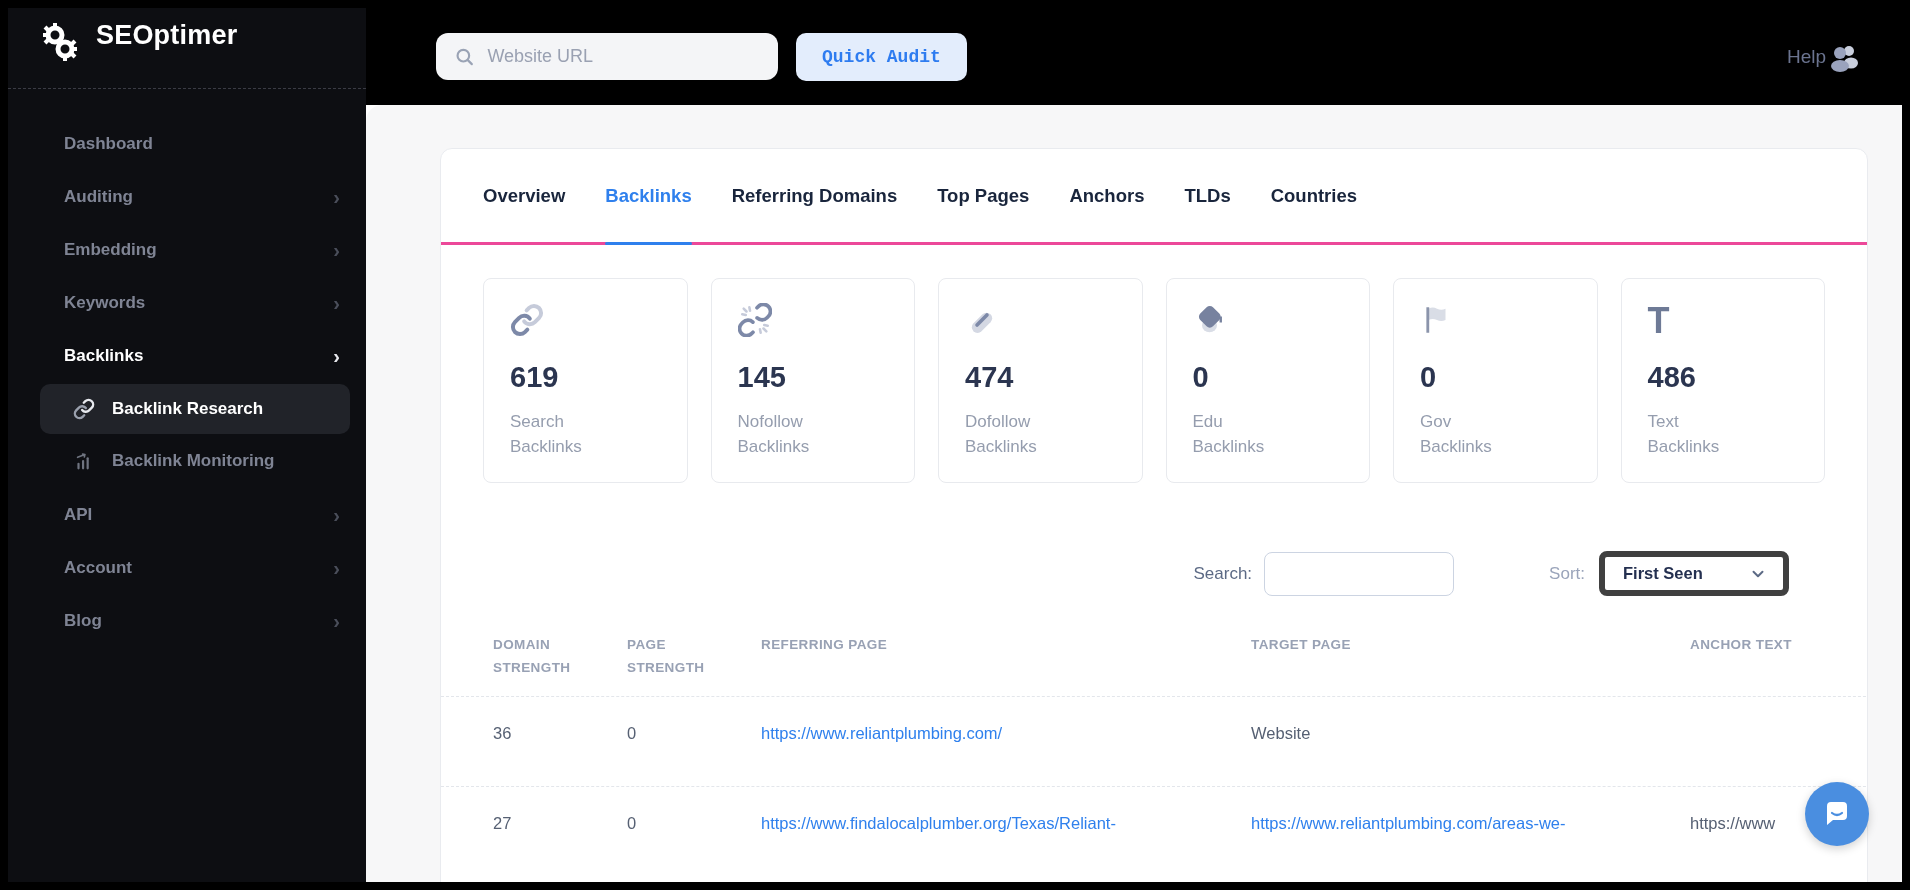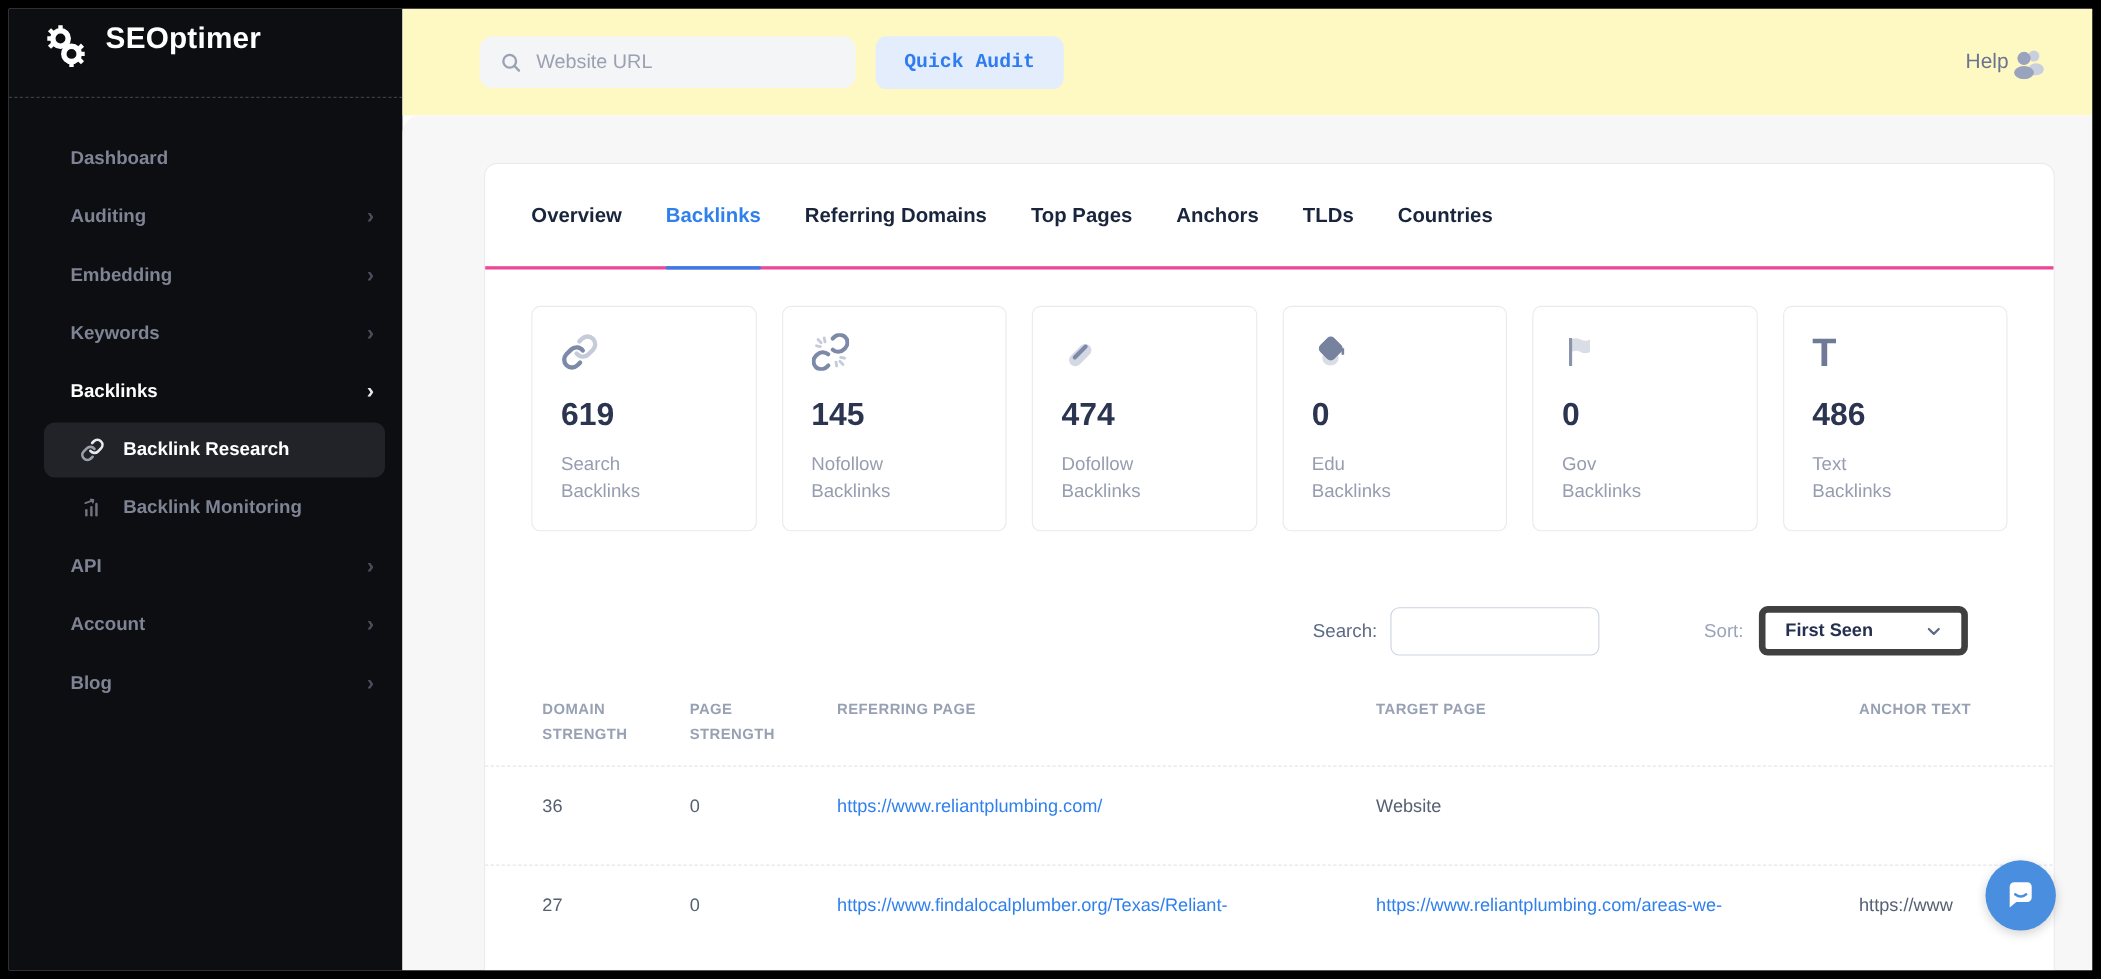--- a/index.html
+++ b/index.html
@@ -18,21 +18,21 @@
   .nav-item .lbl { flex:1; }
   .nav-item .chev { font-size:20px; color:#4a4e5a; font-weight:700; line-height:1; }
   .nav-item.section-active { color:#fff; }
   .nav-item.section-active .chev { color:#e8e9ee; }
   .nav-sub { display:flex; align-items:center; gap:16px; height:50px; margin:2px 16px; padding-left:32px; font-size:17px; font-weight:600; color:#7f8494; border-radius:10px; cursor:pointer; }
   .nav-sub.active { background:#212329; color:#fff; }
   .nav-sub .sub-icon { width:24px; height:24px; display:flex; align-items:center; justify-content:center; }
 
   
   .main { flex:1; display:flex; flex-direction:column; min-width:0; background:#fff; }
-  .topbar { height:97px; flex:0 0 97px; background:#fef9c3; display:flex; align-items:center; padding:0 42px 0 70px; }
+  .topbar { height:97px; flex:0 0 97px; background:#000000; display:flex; align-items:center; padding:0 42px 0 70px; }
   .search-box { display:flex; align-items:center; gap:12px; width:342px; height:47px; background:#f4f5f7; border-radius:12px; padding:0 16px 0 18px; }
   .search-box input { border:none; outline:none; background:transparent; font-size:18px; color:#3c4254; width:100%; font-family:inherit; }
   .search-box input::placeholder { color:#9aa1b2; }
   .quick-audit { margin-left:18px; height:48px; padding:0 26px; background:#e3edfc; color:#2e7cf0; border:none; border-radius:10px; font-size:18px; font-weight:600; font-family:Liberation Mono, monospace; cursor:pointer; }
   .topbar-right { margin-left:auto; display:flex; align-items:center; }
   .help-link { font-size:19px; color:#6b7490; cursor:pointer; }
   .people-icon { width:34px; height:30px; cursor:pointer; }
 
   .content { flex:1; background:#f7f7f8; border-top-left-radius:16px; overflow:hidden; position:relative; }
   .card { position:absolute; left:74px; top:43px; width:1428px; height:900px; background:#fff; border:1px solid #e9ebef; border-radius:12px; overflow:hidden; }

